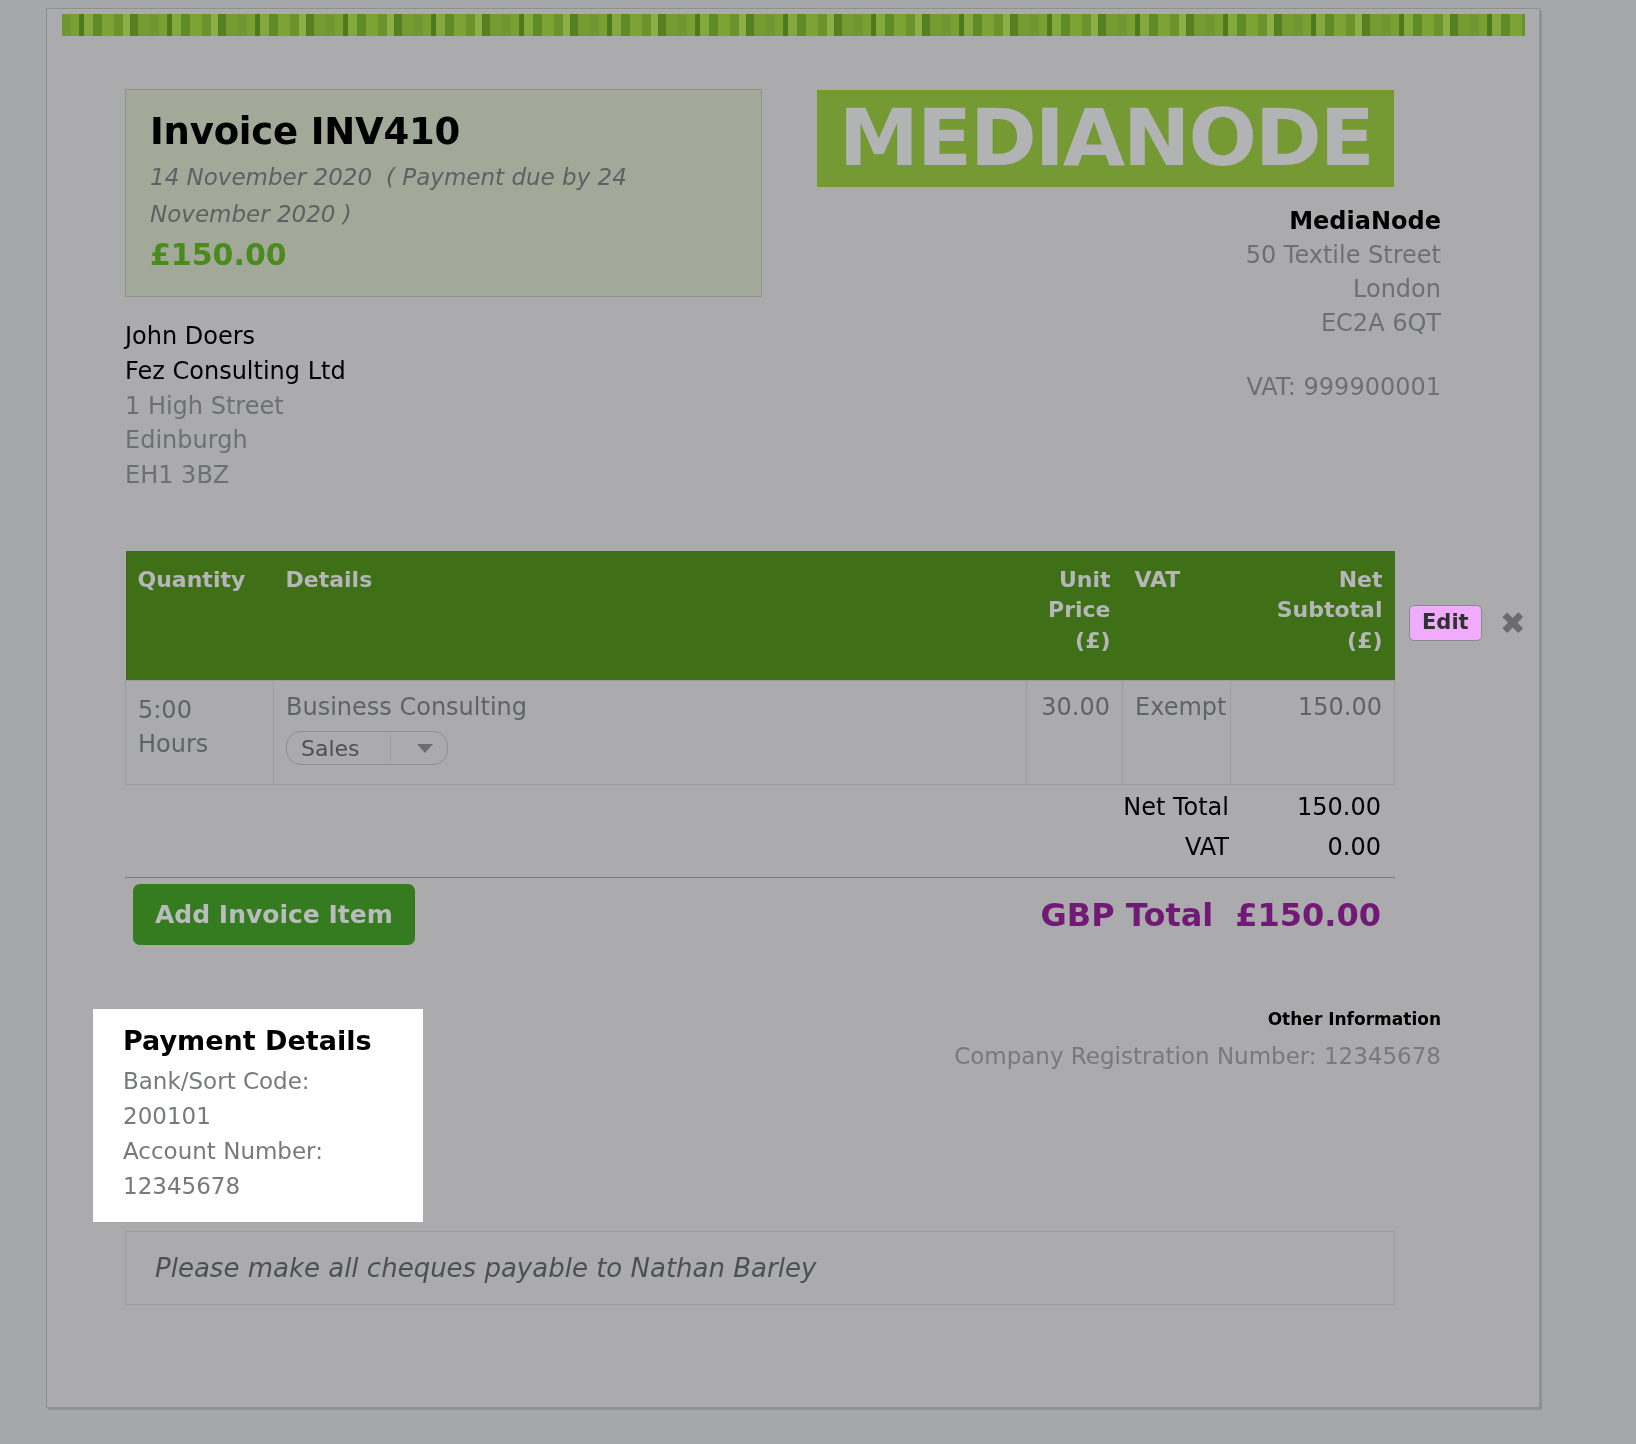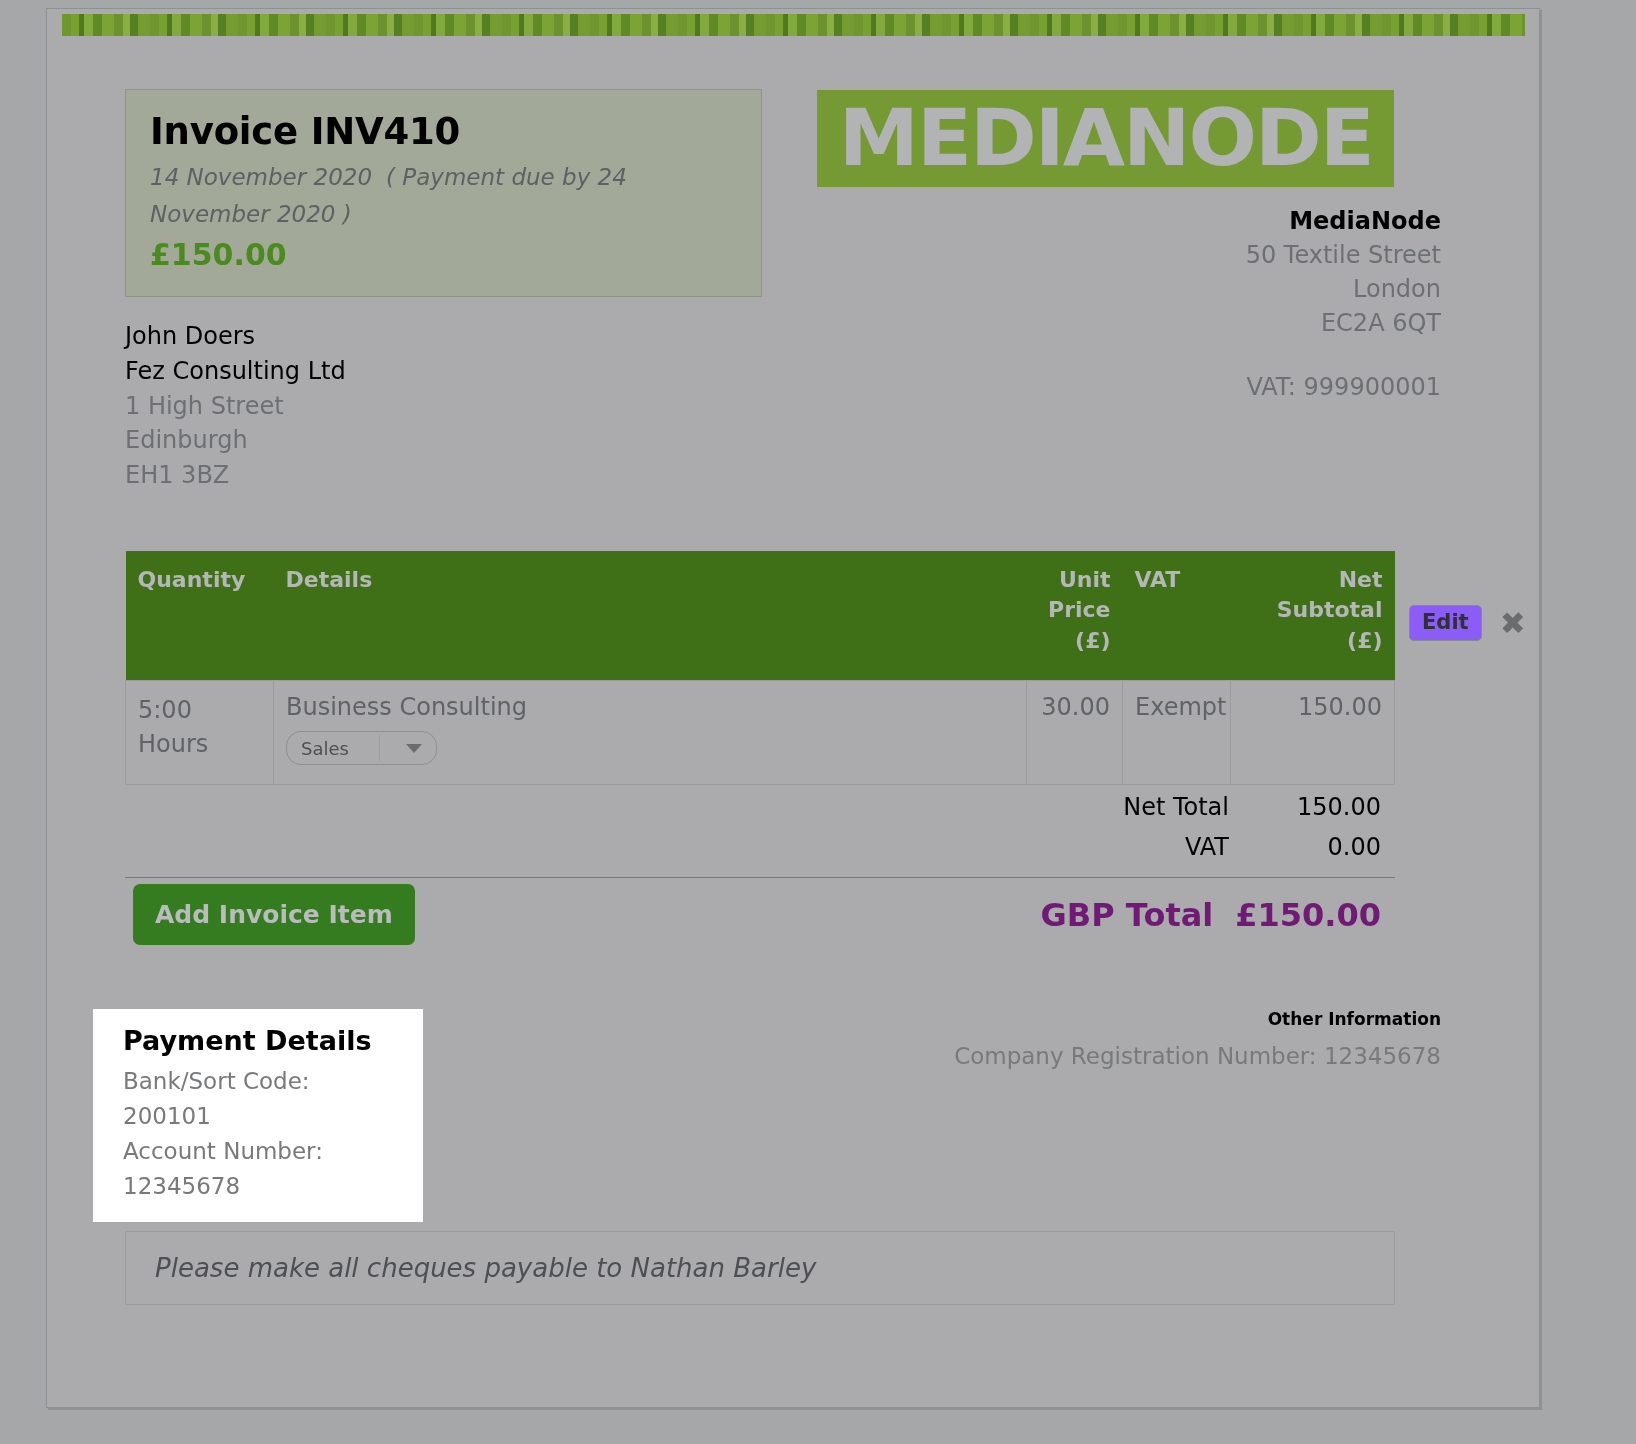--- a/index.html
+++ b/index.html
@@ -178,21 +178,21 @@
   td.c-det .desc { margin-bottom: 10px; }
 
   .pill-select {
     display: inline-flex;
     align-items: center;
     background: #ababad;
     border: 1px solid #8d8f91;
     border-radius: 15px;
     height: 34px;
     padding: 0 2px 0 14px;
-    font-size: 18px;
+    font-size: 22px;
     color: #4d5052;
     gap: 16px;
   }
   .pill-select .sep {
     width: 1px; height: 26px; background: #9a9c9e; margin: 0 10px 0 14px;
   }
   .pill-caret {
     width: 0; height: 0;
     border-left: 8px solid transparent;
     border-right: 8px solid transparent;
@@ -202,21 +202,21 @@
 
   .row-actions {
     position: absolute;
     left: 1362px;
     top: 566px;
     display: flex;
     align-items: center;
     gap: 18px;
   }
   .btn-edit {
-    background: #8b5cf6;
+    background: #f0abfc;
     border: 1px solid #888a8c;
     border-radius: 5px;
     font-size: 21px;
     font-weight: bold;
     color: #2f3133;
     padding: 4px 12px 5px 12px;
     font-family: inherit;
     line-height: 1.2;
     cursor: pointer;
   }

